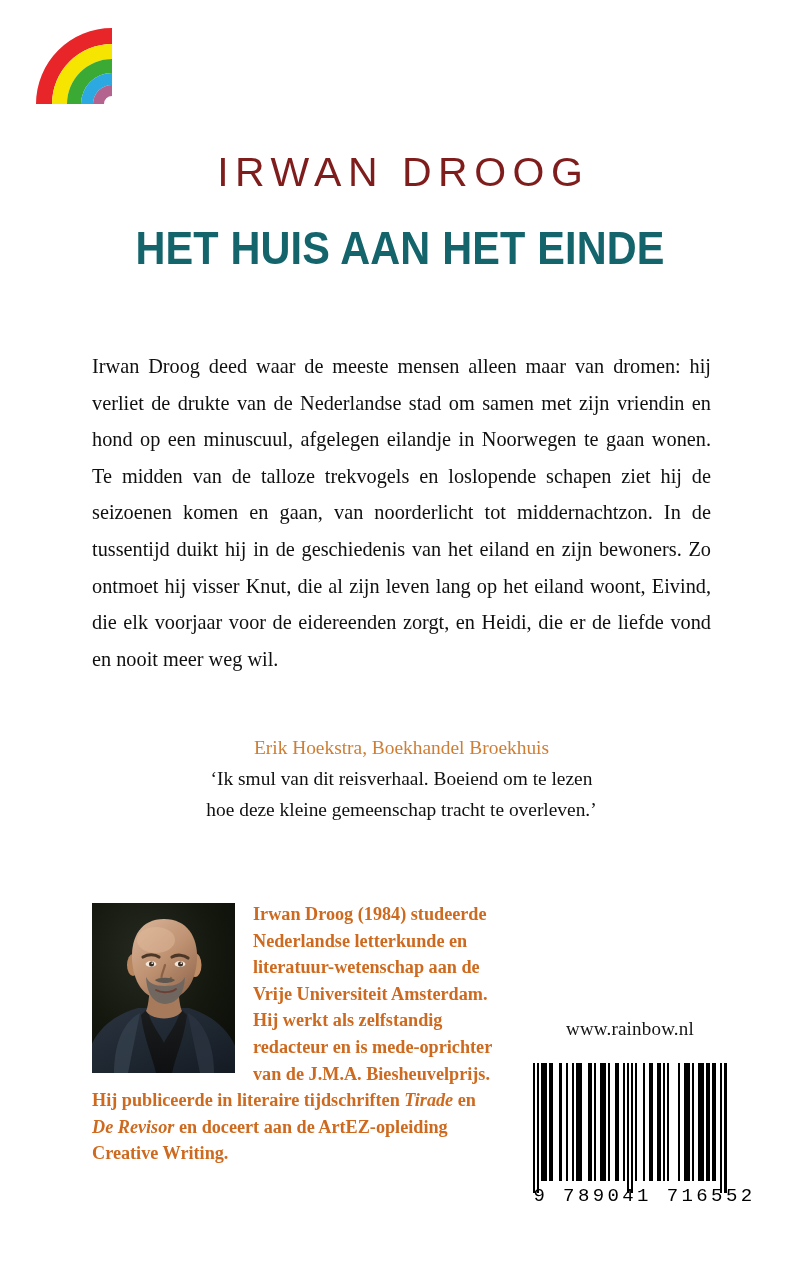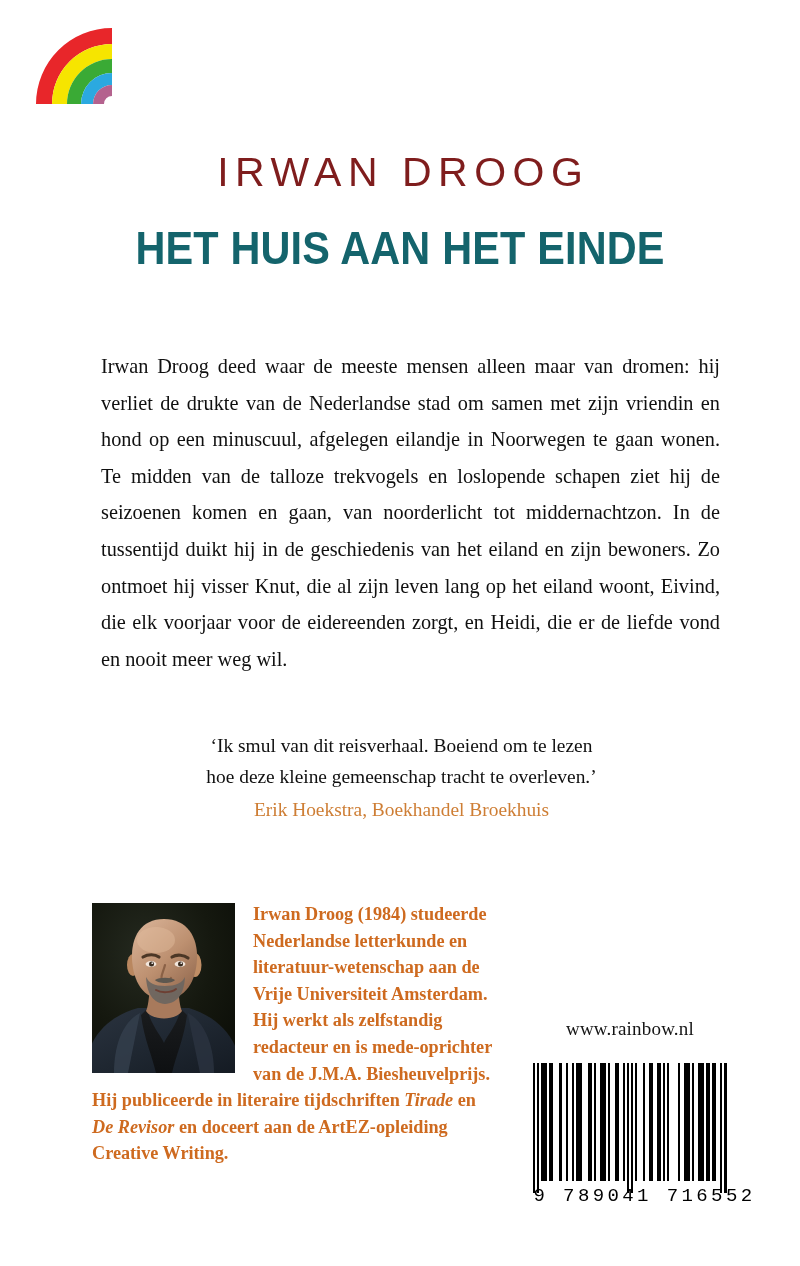--- a/index.html
+++ b/index.html
@@ -62,21 +62,20 @@
     position: absolute;
     left: 92px;
     top: 348px;
     width: 619px;
     font-size: 20.3px;
     line-height: 36.6px;
     color: #101010;
     text-align: justify;
     text-justify: inter-word;
     hyphens: none;
-    margin-left: 9px;
   }
   #blurb p { margin: 0; }
 
   
   #quote-block {
     position: absolute;
     left: 92px;
     top: 730px;
     width: 619px;
     text-align: center;
@@ -172,25 +171,25 @@
 
 <div id="author-name">IRWAN DROOG</div>
 
 <div id="book-title">HET HUIS AAN HET EINDE</div>
 
 <div id="blurb">
   <p>Irwan Droog deed waar de meeste mensen alleen maar van dromen: hij verliet de drukte van de Nederlandse stad om samen met zijn vriendin en hond op een minuscuul, afgelegen eilandje in Noorwegen te gaan wonen. Te midden van de talloze trekvogels en loslopende schapen ziet hij de seizoenen komen en gaan, van noorderlicht tot middernachtzon. In de tussentijd duikt hij in de geschiedenis van het eiland en zijn bewoners. Zo ontmoet hij visser Knut, die al zijn leven lang op het eiland woont, Eivind, die elk voorjaar voor de eidereenden zorgt, en Heidi, die er de liefde vond en nooit meer weg wil.</p>
 </div>
 
 <div id="quote-block">
+  <div id="quote-attribution">Erik Hoekstra, Boekhandel Broekhuis</div>
   <div id="quote-text">
     <div>‘Ik smul van dit reisverhaal. Boeiend om te lezen</div>
     <div>hoe deze kleine gemeenschap tracht te overleven.’</div>
   </div>
-  <div id="quote-attribution">Erik Hoekstra, Boekhandel Broekhuis</div>
 </div>
 
 <div id="bio-block">
   <div id="author-photo">
     <svg viewBox="0 0 143 170" preserveAspectRatio="xMidYMid slice" aria-hidden="true">
       <defs>
         <radialGradient id="bgGrad" cx="38%" cy="30%" r="85%">
           <stop offset="0%" stop-color="#252a20"></stop>
           <stop offset="55%" stop-color="#15180f"></stop>
           <stop offset="100%" stop-color="#0b0d07"></stop>

